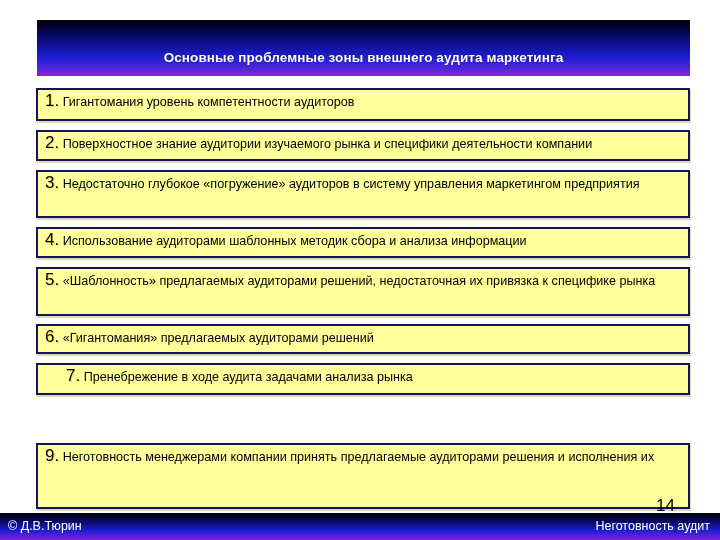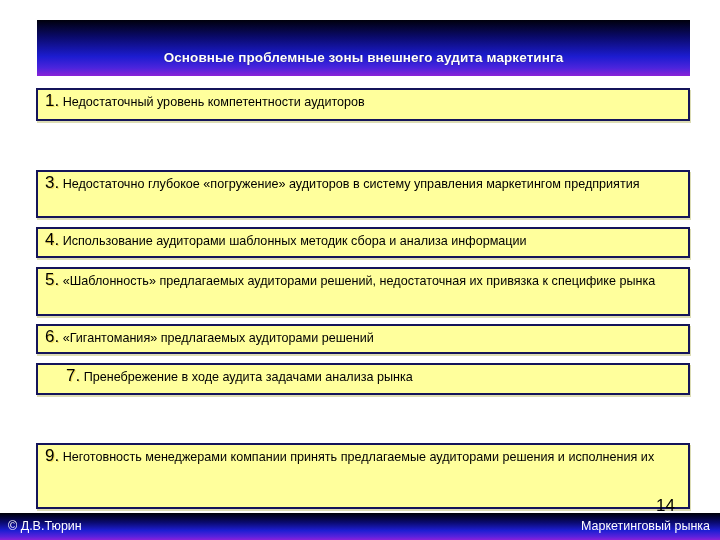--- a/index.html
+++ b/index.html
@@ -61,23 +61,27 @@
 <body>
 
 <div class="slide">
 
   <div class="title-band">
     <span class="title-text">Основные проблемные зоны внешнего аудита маркетинга</span>
   </div>
 
   <div class="problem-box" style="top:88px; height:33px;">
     <span class="num">1.</span>
-    <span class="text">Недостаточный уровень компетентности аудиторов</span>
+    <span class="text">Гигантомания уровень компетентности аудиторов</span>
   </div>
 
+  <div class="problem-box" style="top:130px; height:31px;">
+    <span class="num">2.</span>
+    <span class="text">Поверхностное знание аудитории изучаемого рынка и специфики деятельности компании</span>
+  </div>
 
   <div class="problem-box" style="top:170px; height:48px;">
     <span class="num">3.</span>
     <span class="text">Недостаточно глубокое «погружение» аудиторов в систему управления маркетингом предприятия</span>
   </div>
 
   <div class="problem-box" style="top:227px; height:31px;">
     <span class="num">4.</span>
     <span class="text">Использование аудиторами шаблонных методик сбора и анализа информации</span>
   </div>
@@ -100,16 +104,16 @@
 
   <div class="problem-box" style="top:443px; height:66px;">
     <span class="num">9.</span>
     <span class="text">Неготовность  менеджерами компании принять предлагаемые аудиторами решения и исполнения их</span>
   </div>
 
   <div class="page-number">14</div>
 
   <div class="footer-band">
     <span class="footer-left">© Д.В.Тюрин</span>
-    <span class="footer-right">Маркетинговый рынка</span>
+    <span class="footer-right">Неготовность аудит</span>
   </div>
 
 </div>
 
 </body></html>

